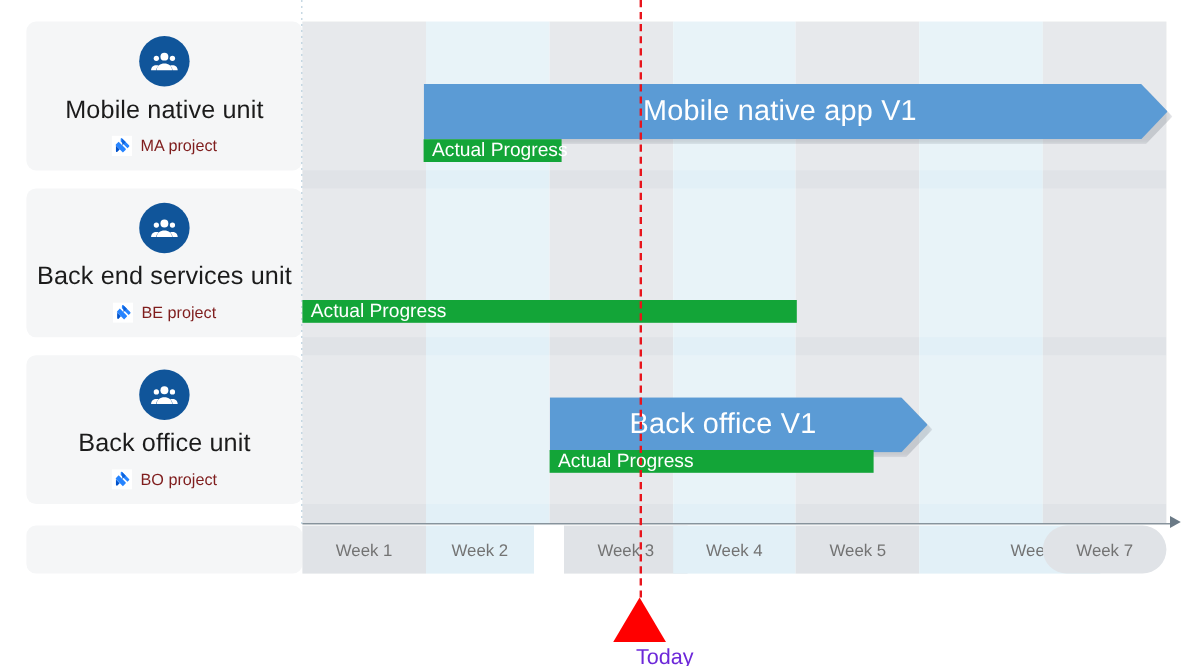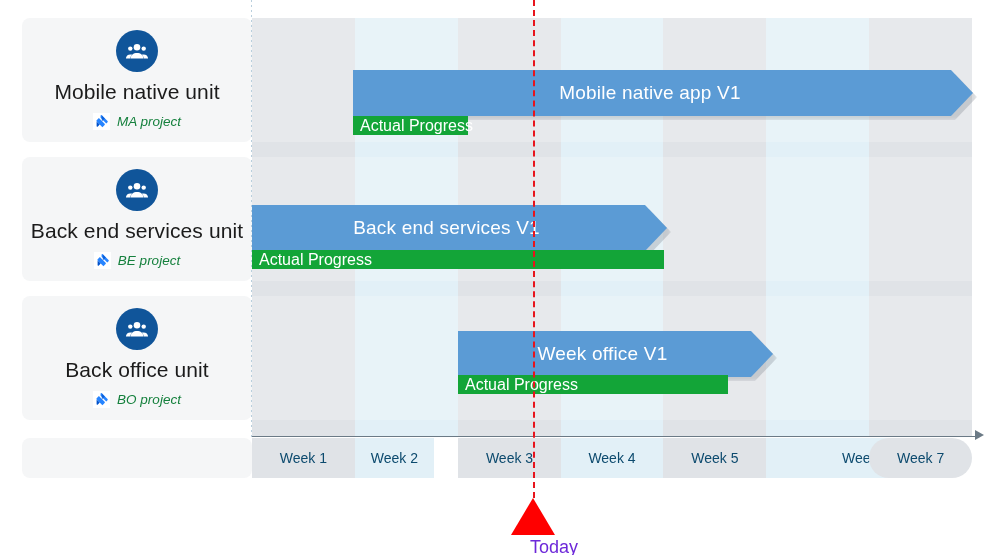--- a/index.html
+++ b/index.html
@@ -29,21 +29,21 @@
     flex:0 0 auto;
   }
   .unit-name{
     font-size:21px;color:#1b1b1b;letter-spacing:0.1px;
     white-space:nowrap;line-height:1.1;
   }
   .project-row{
     display:flex;align-items:center;gap:7px;margin-top:9px;
   }
   .jira-icon{width:17px;height:17px;display:block;}
-  .project-label{font-size:13.5px;color:#15803d;white-space:nowrap;font-style:italic;}
+  .project-label{font-size:13.5px;color:#7f1d1d;white-space:nowrap;}
 
   
   #chart{
     position:absolute;left:252px;top:18px;width:720px;height:418px;
   }
   .wk-col{position:absolute;top:0;bottom:0;}
   .row-band{position:absolute;left:0;right:0;}
 
   .dotted-left{
     position:absolute;left:251px;top:0;width:1px;height:440px;
@@ -57,42 +57,42 @@
   }
   #axis-arrow{
     position:absolute;left:975px;top:430px;width:0;height:0;
     border-top:5px solid transparent;border-bottom:5px solid transparent;
     border-left:9px solid #6b7a86;
   }
   #axis-strip{position:absolute;left:252px;top:438px;width:720px;height:40px;}
   .axis-cell{
     position:absolute;top:0;height:40px;
     display:flex;align-items:center;justify-content:center;
-    font-size:14px;color:#0c4a6e;
+    font-size:14px;color:#737373;
   }
 
   
   .bar-wrap{position:absolute;}
   .bar{
     position:absolute;left:0;top:0;height:100%;width:100%;
     background:#5B9BD5;
     -webkit-clip-path:polygon(0 0, calc(100% - 22px) 0, 100% 50%, calc(100% - 22px) 100%, 0 100%);
     clip-path:polygon(0 0, calc(100% - 22px) 0, 100% 50%, calc(100% - 22px) 100%, 0 100%);
     display:flex;align-items:center;justify-content:center;
     box-sizing:border-box;padding-right:26px;
   }
   .bar-shadow{
     position:absolute;left:4px;top:4px;height:100%;width:100%;
     background:rgba(110,120,130,.28);
     -webkit-clip-path:polygon(0 0, calc(100% - 22px) 0, 100% 50%, calc(100% - 22px) 100%, 0 100%);
     clip-path:polygon(0 0, calc(100% - 22px) 0, 100% 50%, calc(100% - 22px) 100%, 0 100%);
     filter:blur(2px);
   }
   .bar-label{
-    color:#ffffff;font-size:19px;white-space:nowrap;letter-spacing:.2px;
+    color:#ffffff;font-size:24px;white-space:nowrap;letter-spacing:.2px;
   }
   .prog{
     position:absolute;height:19px;background:#13A538;
     display:flex;align-items:center;
   }
   .prog-label{
     color:#ffffff;font-size:16px;padding-left:7px;white-space:nowrap;
   }
 
   
@@ -217,46 +217,40 @@
   <div class="bar-wrap" style="left:353px;top:70px;width:620px;height:46px;">
     <div class="bar-shadow"></div>
     <div class="bar">
       <span class="bar-label">Mobile native app V1</span>
     </div>
   </div>
   <div class="prog" style="left:353px;top:116px;width:115px;">
     <span class="prog-label">Actual Progress</span>
   </div>
 
-  <div class="bar-wrap" style="left:252px;top:205px;width:415px;height:46px;">
-    <div class="bar-shadow"></div>
-    <div class="bar">
-      <span class="bar-label">Back end services V1</span>
-    </div>
-  </div>
   <div class="prog" style="left:252px;top:250px;width:412px;">
     <span class="prog-label">Actual Progress</span>
   </div>
 
   <div class="bar-wrap" style="left:458px;top:331px;width:315px;height:46px;">
     <div class="bar-shadow"></div>
     <div class="bar">
-      <span class="bar-label">Week office V1</span>
+      <span class="bar-label">Back office V1</span>
     </div>
   </div>
   <div class="prog" style="left:458px;top:375px;width:270px;">
     <span class="prog-label">Actual Progress</span>
   </div>
 
   <div id="axis-line"></div>
   <div id="axis-arrow"></div>
   <div id="axis-strip">
       <div class="axis-cell" style="left: 0px; width: 102.857px; background: rgb(224, 227, 231);">Week 1</div>
-      <div class="axis-cell" style="left: 102.857px; width: 79px; background: rgb(226, 240, 247);">Week 2</div>
-      <div class="axis-cell" style="left: 206px; width: 103px; background: rgb(224, 227, 231);">Week 3</div>
+      <div class="axis-cell" style="left: 102.857px; width: 90px; background: rgb(226, 240, 247);">Week 2</div>
+      <div class="axis-cell" style="left: 218px; width: 103px; background: rgb(224, 227, 231);">Week 3</div>
       <div class="axis-cell" style="left: 308.571px; width: 102.857px; background: rgb(226, 240, 247);">Week 4</div>
       <div class="axis-cell" style="left: 411.429px; width: 102.857px; background: rgb(224, 227, 231);">Week 5</div>
       <div class="axis-cell" style="left: 514.286px; width: 102.857px; background: rgb(226, 240, 247); padding-left: 48px;">Week 6</div>
       <div class="axis-cell" style="left: 617.143px; width: 102.857px; background: rgb(224, 227, 231); border-radius: 20px;">Week 7</div>
     </div>
 
   <div id="today-line" style="left:533px;"></div>
   <div id="today-tri" style="left:511px;top:498px;"></div>
   <div id="today-text" style="left:488px;top:537px;">Today</div>
 

